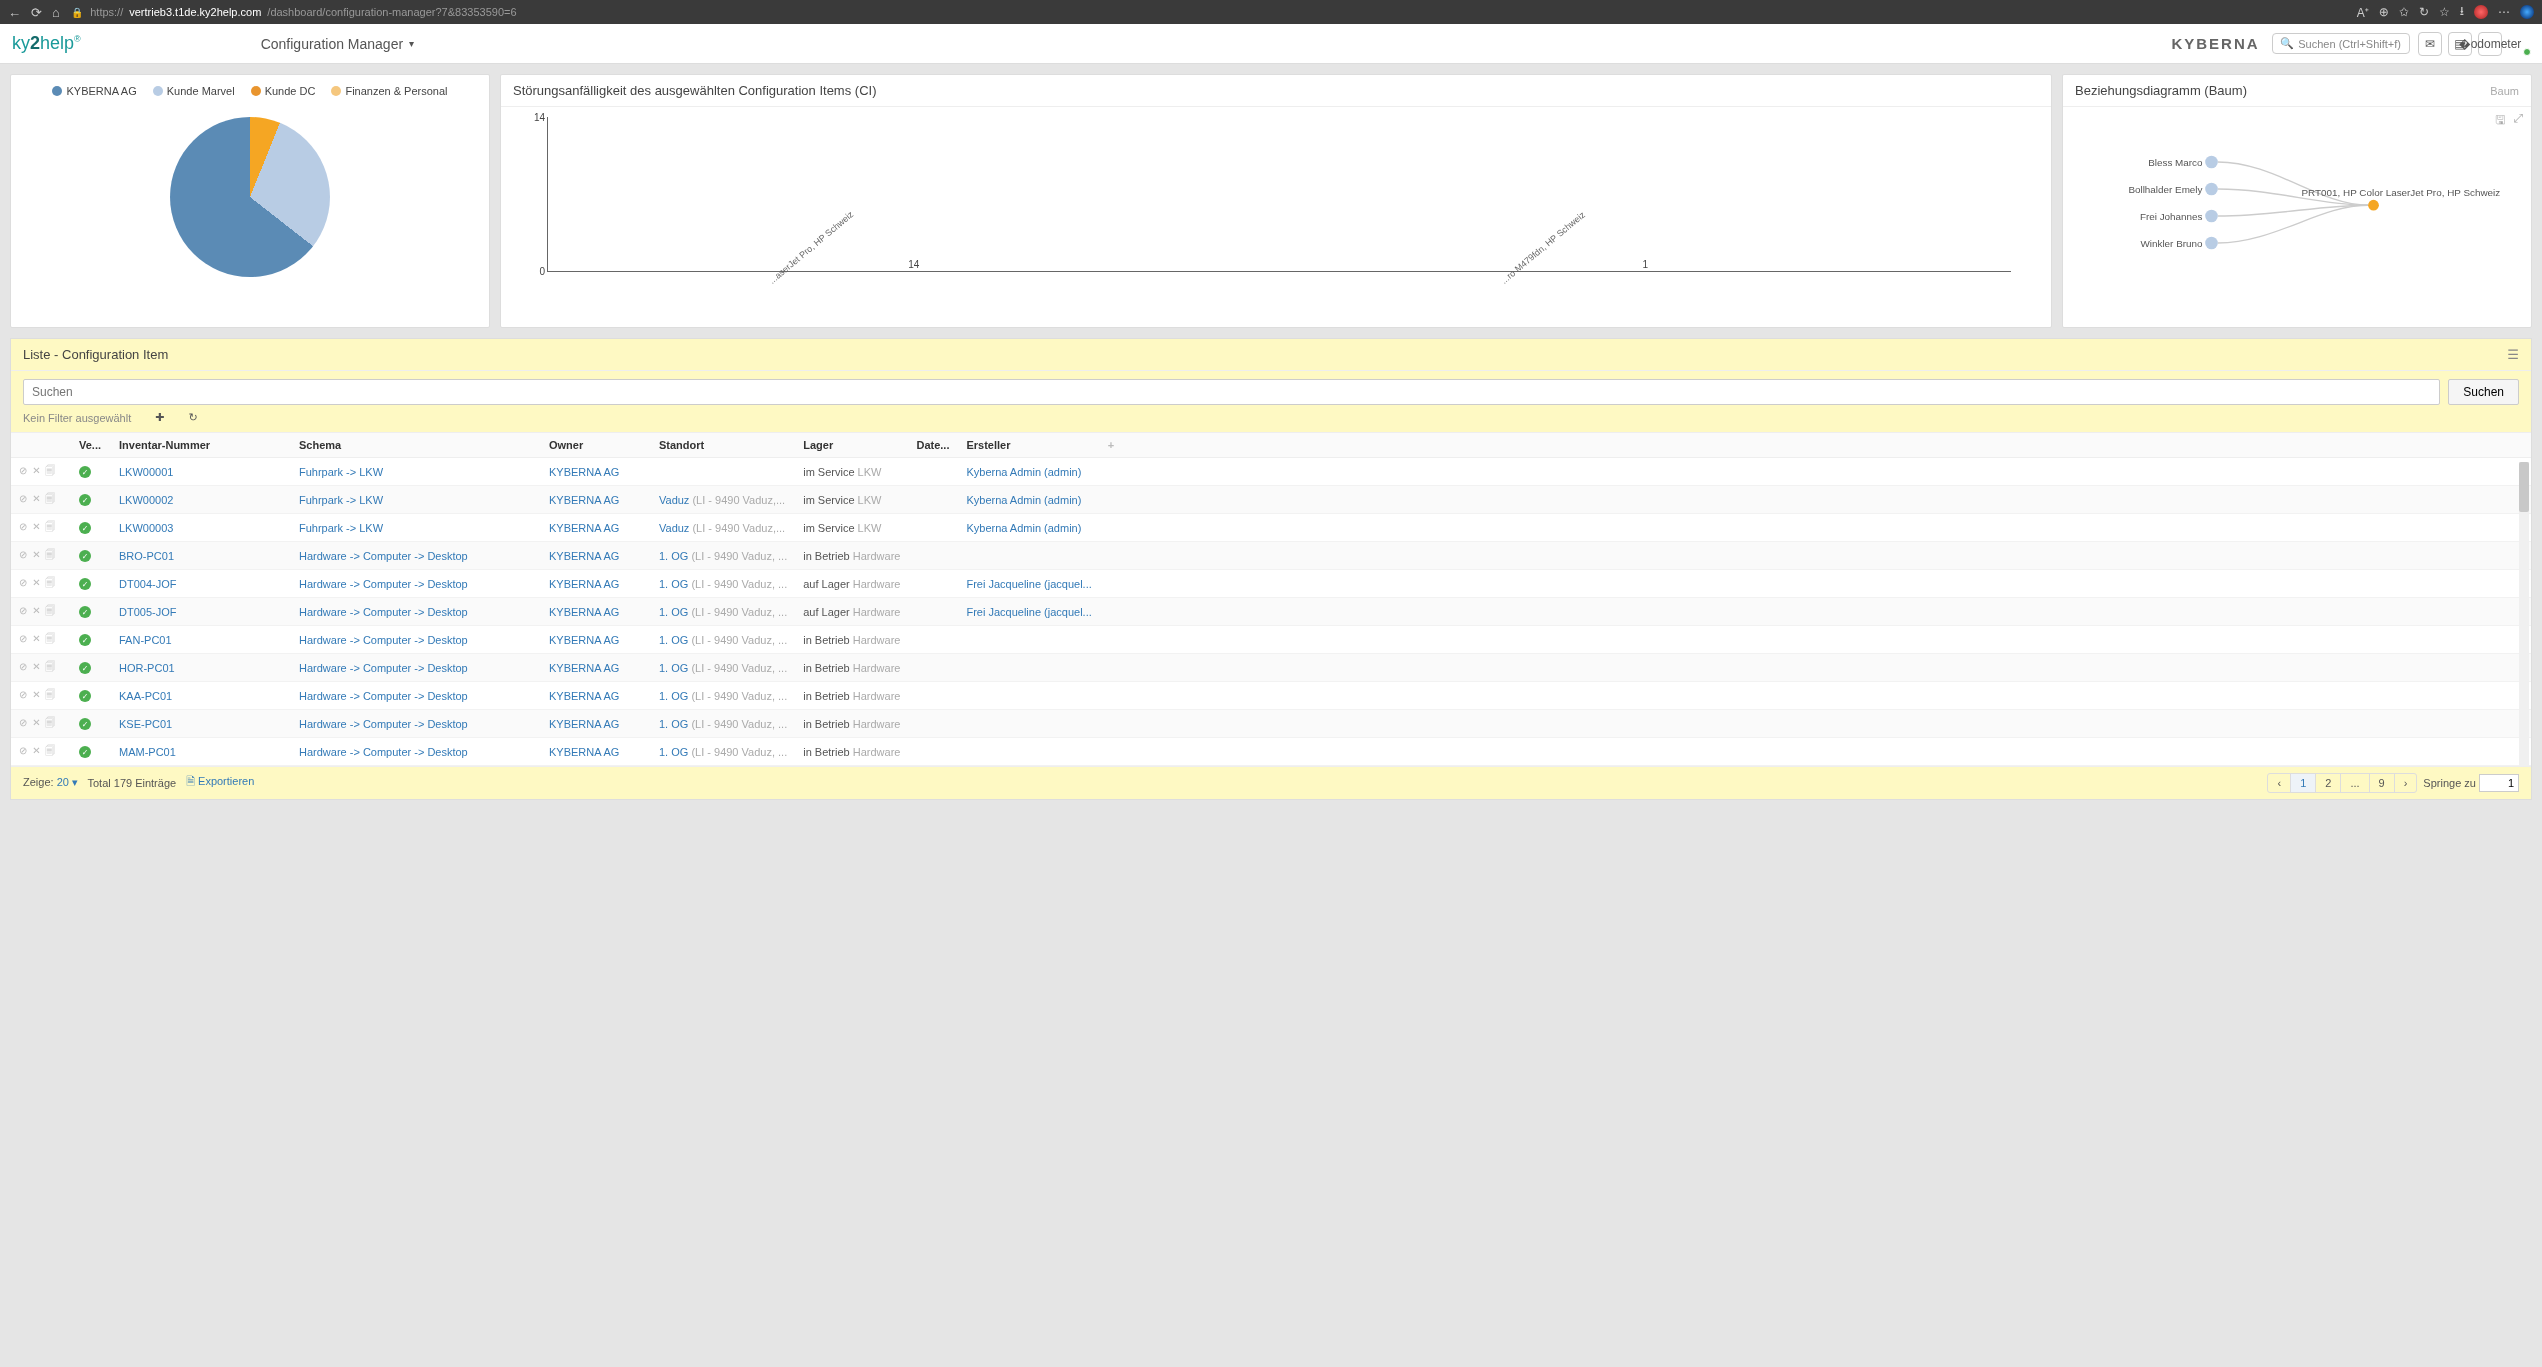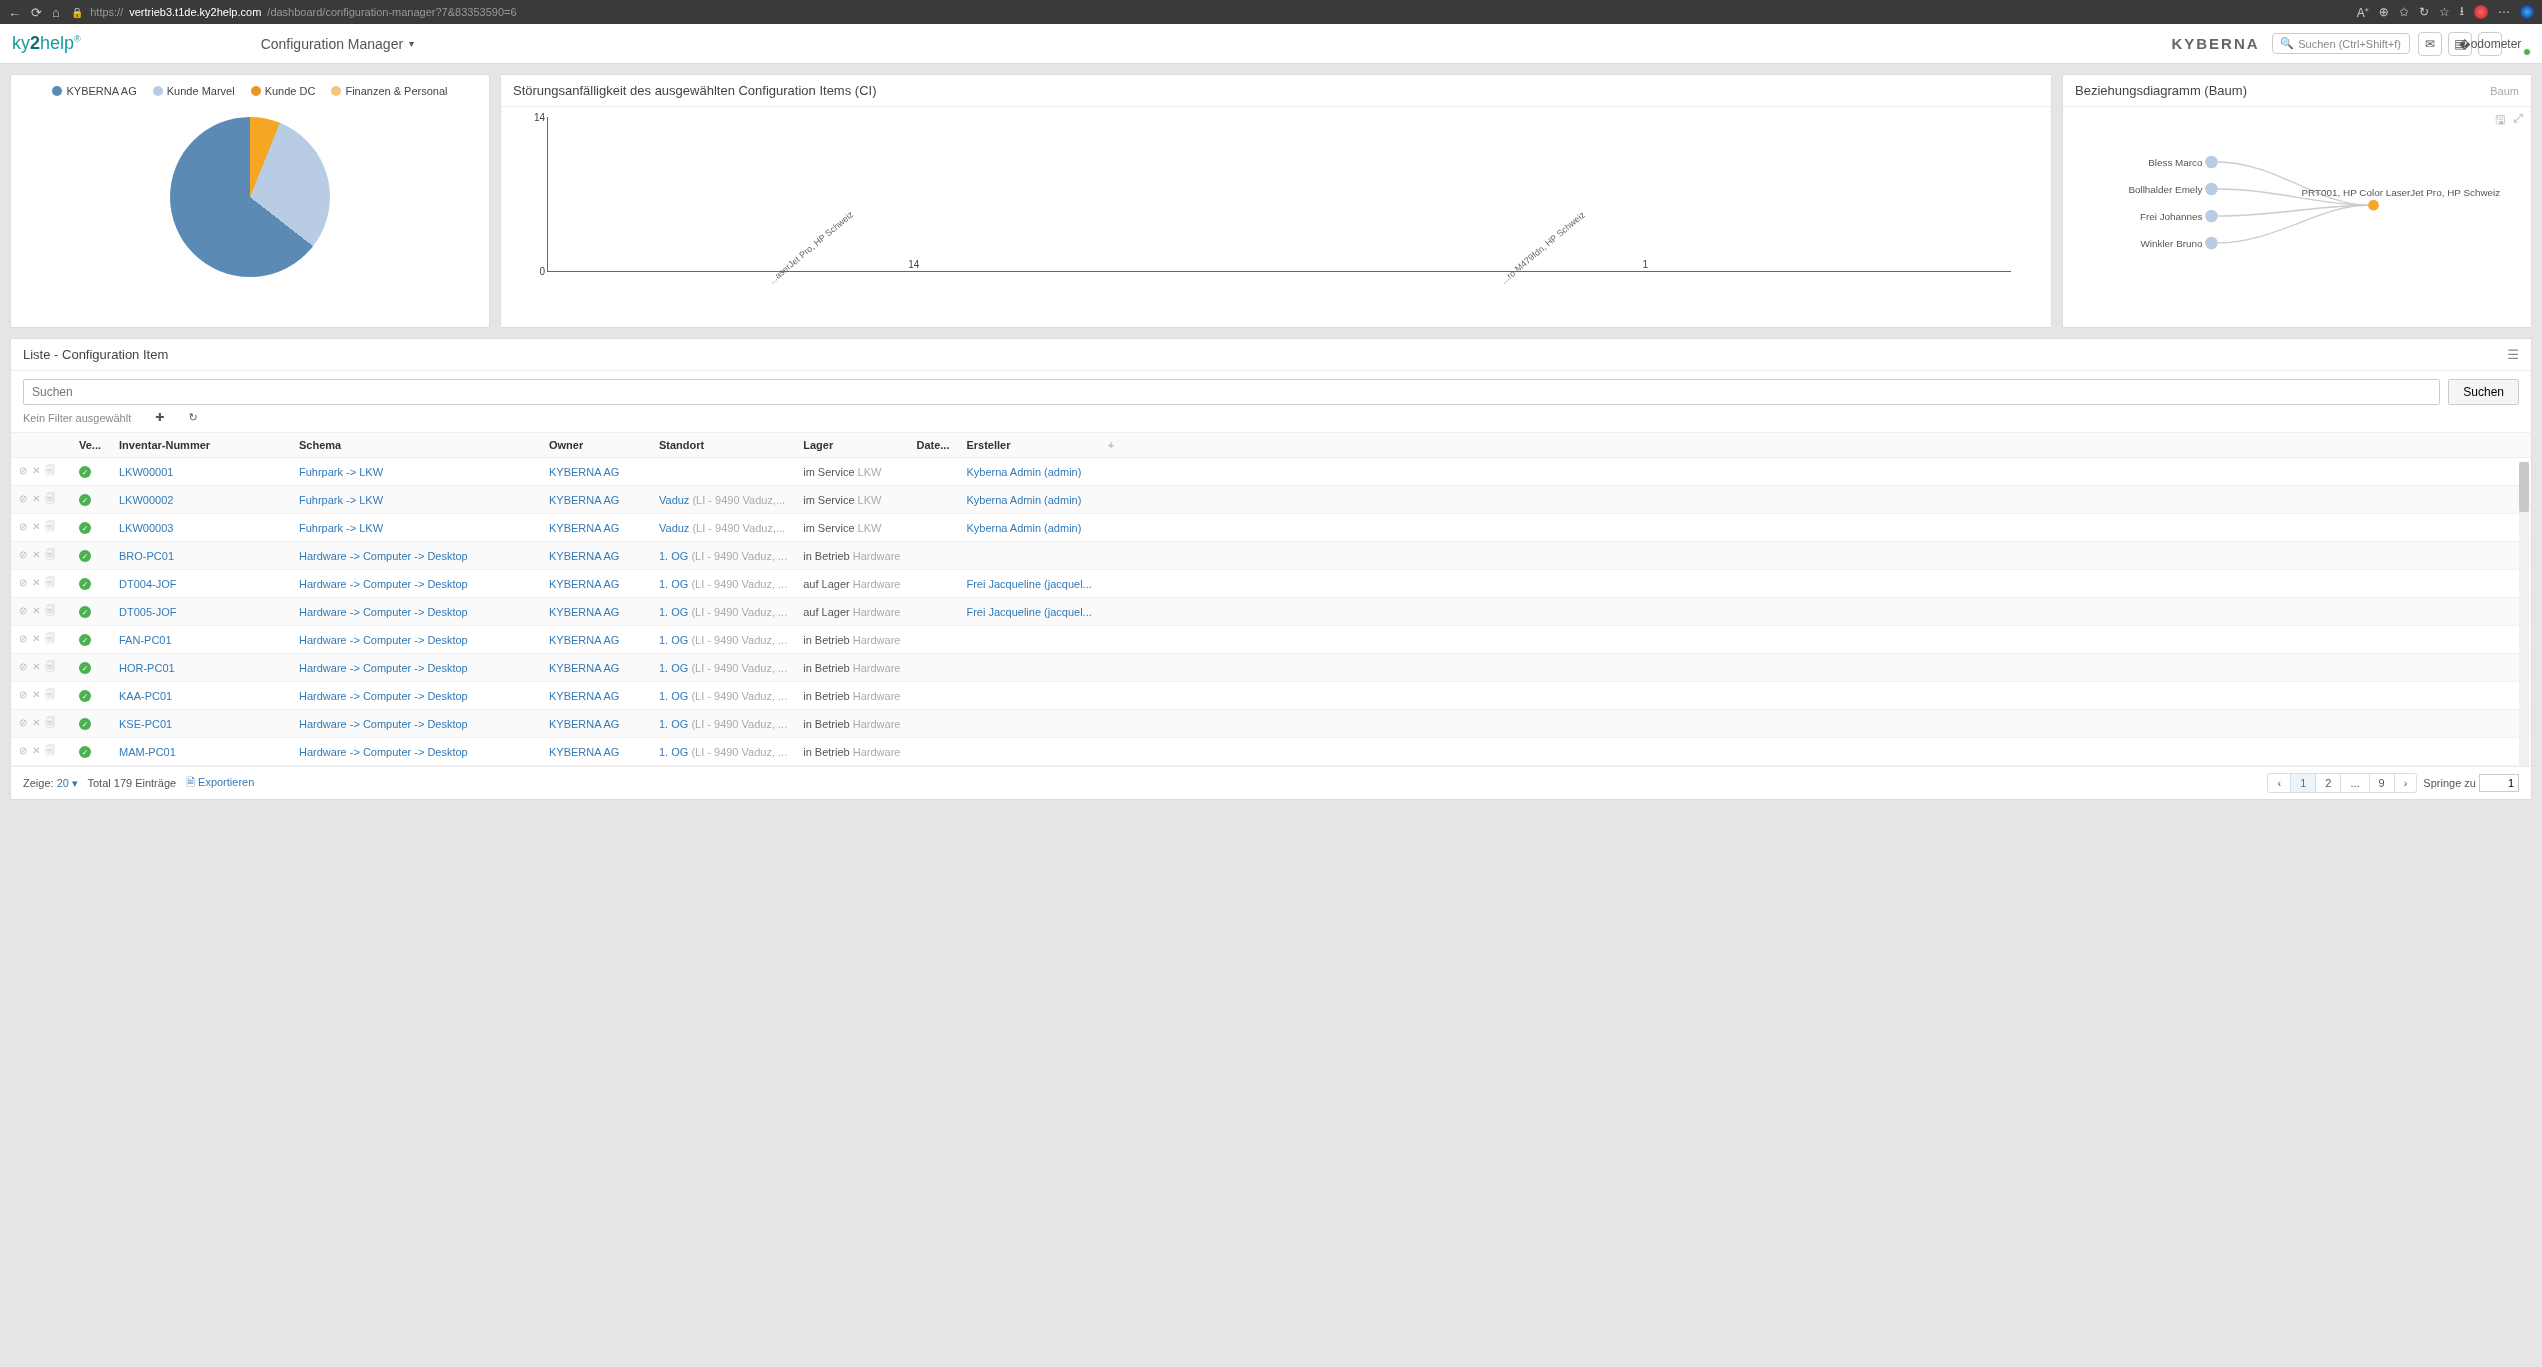--- a/index.html
+++ b/index.html
@@ -63,21 +63,21 @@
 
 
 .diagram-body { height: 200px; position: relative; }
 .diag-icons-top { position: absolute; top: 4px; right: 8px; display: flex; gap: 8px; color: #aaa; font-size: 12px; }
 .diag-svg { width: 100%; height: 100%; }
 .node-label { font-size: 11px; fill: #555; }
 .node-circle { fill: #b8cce4; }
 .node-target { fill: #f5a623; }
 
 
-.list-panel { background: #ffffff; border: 1px solid #ddd; }
+.list-panel { background: #fef9c3; border: 1px solid #ddd; }
 .list-header { padding: 8px 12px; font-size: 13px; color: #444; border-bottom: 1px solid #eee; display: flex; align-items: center; }
 .list-header .menu-ic { margin-left: auto; color: #888; cursor: pointer; }
 .list-controls { padding: 8px 12px; }
 .search-row { display: flex; gap: 8px; margin-bottom: 6px; }
 .search-row input { flex: 1; border: 1px solid #ccc; padding: 5px 8px; font-size: 12px; border-radius: 2px; }
 .search-row button { border: 1px solid #ccc; background: #f5f5f5; padding: 5px 14px; font-size: 12px; border-radius: 2px; cursor: pointer; }
 .filter-row { font-size: 11px; color: #888; display: flex; align-items: center; gap: 24px; }
 .filter-row .ic { color: #555; cursor: pointer; }
 
 
@@ -97,21 +97,21 @@
 .col-schema { width: 250px; }
 .col-owner { width: 110px; }
 .col-standort { width: 110px; }
 .col-status { width: 110px; }
 .col-date { width: 50px; }
 .col-ersteller { width: 130px; }
 .scroll-track { position: absolute; right: 2px; top: 30px; bottom: 0; width: 10px; background: #f0f0f0; }
 .scroll-thumb { position: absolute; top: 0; width: 100%; height: 50px; background: #c8c8c8; border-radius: 2px; }
 
 
-.tbl-footer { display: flex; align-items: center; padding: 6px 12px; font-size: 11px; color: #555; border-top: 1px solid #eee; }
+.tbl-footer { display: flex; align-items: flex-start; padding: 6px 12px; font-size: 11px; color: #555; border-top: 1px solid #eee; }
 .tbl-footer .left { display: flex; gap: 10px; align-items: center; }
 .tbl-footer .right { margin-left: auto; display: flex; align-items: center; gap: 6px; }
 .pager { display: flex; border: 1px solid #ddd; border-radius: 3px; overflow: hidden; }
 .pager span { padding: 3px 9px; border-right: 1px solid #ddd; cursor: pointer; }
 .pager span:last-child { border-right: none; }
 .pager .active { background: #eef3f8; color: #337ab7; }
 .jump input { width: 40px; border: 1px solid #ccc; padding: 2px 4px; text-align: right; font-size: 11px; }
 .exp-ic { color: #337ab7; }
 </style>
 </head>

